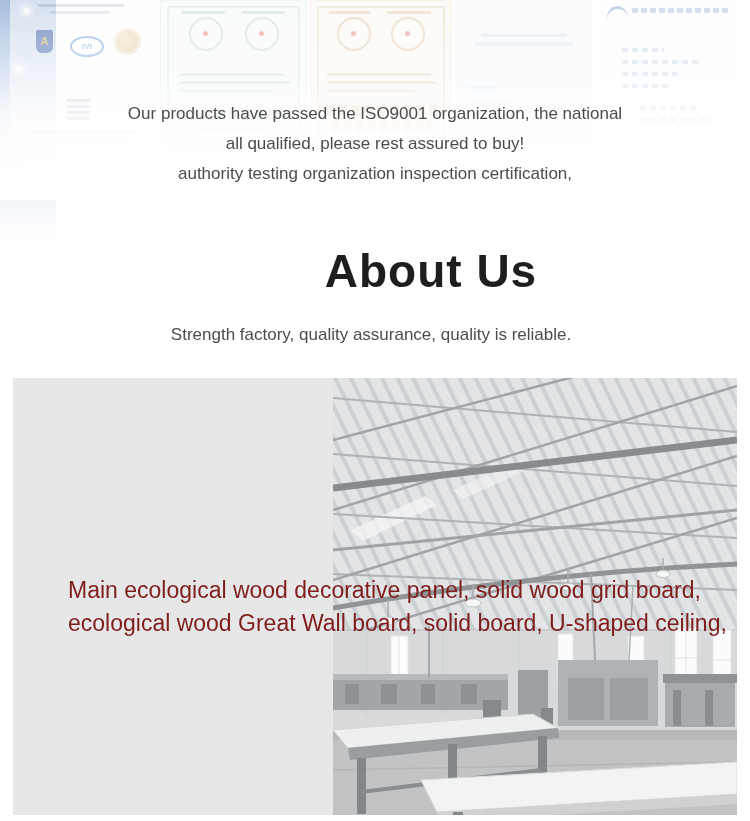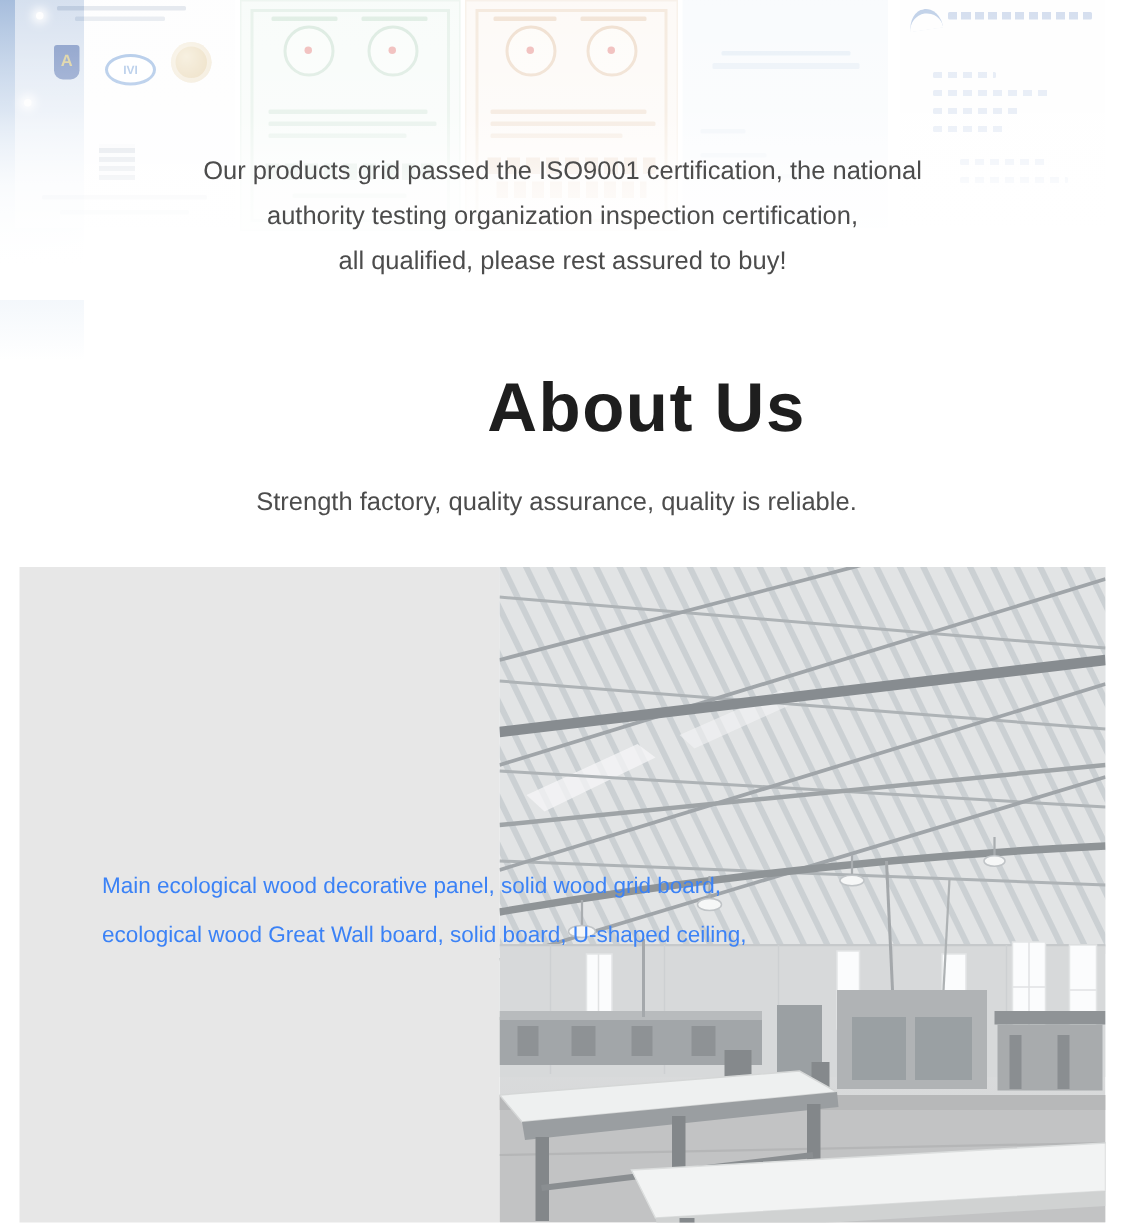--- a/index.html
+++ b/index.html
@@ -92,22 +92,22 @@
   .about-sub{position:absolute;left:0;top:325px;width:742px;text-align:center;z-index:3;
              font-size:17px;color:#4c4c4c;}
   
   .production{position:absolute;left:13px;top:378px;width:724px;height:437px;}
   .panel{position:absolute;left:0;top:0;width:320px;height:437px;background:#e7e7e7;}
   .photo{position:absolute;left:320px;top:0;width:404px;height:437px;}
   .photo svg{display:block;}
   .prod-title{position:absolute;left:55px;top:64px;margin:0;z-index:2;display:inline-block;
               font-family:"Liberation Serif",serif;font-weight:bold;font-size:37px;letter-spacing:2px;
               color:#c31432;border-bottom:3px solid #c31432;padding:0 4px 8px 0;}
-  .prod-text{position:absolute;left:55px;top:196px;z-index:2;font-size:15px;line-height:33px;
-             color:#3b82f6;white-space:nowrap;}
+  .prod-text{position:absolute;left:55px;top:196px;z-index:2;font-size:23px;line-height:33px;
+             color:#7f1d1d;white-space:nowrap;}
 </style>
 </head>
 <body>
 
 <div class="canvas">
 
   <div class="cert-strip">
     <div class="swoosh">
       <span class="sparkle sp1"></span>
       <span class="sparkle sp2"></span>
@@ -174,23 +174,23 @@
       <span class="c5r c5r3 bar"></span>
       <span class="c5r c5r4 bar"></span>
       <span class="c5r c5r5 bar"></span>
       <span class="c5r c5r6 bar"></span>
     </div>
 
     <div class="fade"></div>
   </div>
 
   <div class="intro">
-    <div>Our products grid passed the ISO9001 certification, the national</div>
+    <div>Our products have passed the ISO9001 organization, the national</div>
+    <div>all qualified, please rest assured to buy!</div>
     <div>authority testing organization inspection certification,</div>
-    <div>all qualified, please rest assured to buy!</div>
   </div>
 
   <h2 class="about-title">About Us</h2>
   <div class="about-sub">Strength factory, quality assurance, quality is reliable.</div>
 
   <section class="production">
     <div class="panel"></div>
 
     <div class="photo">
       <svg width="404" height="437" viewBox="0 0 404 437" xmlns="http://www.w3.org/2000/svg">

